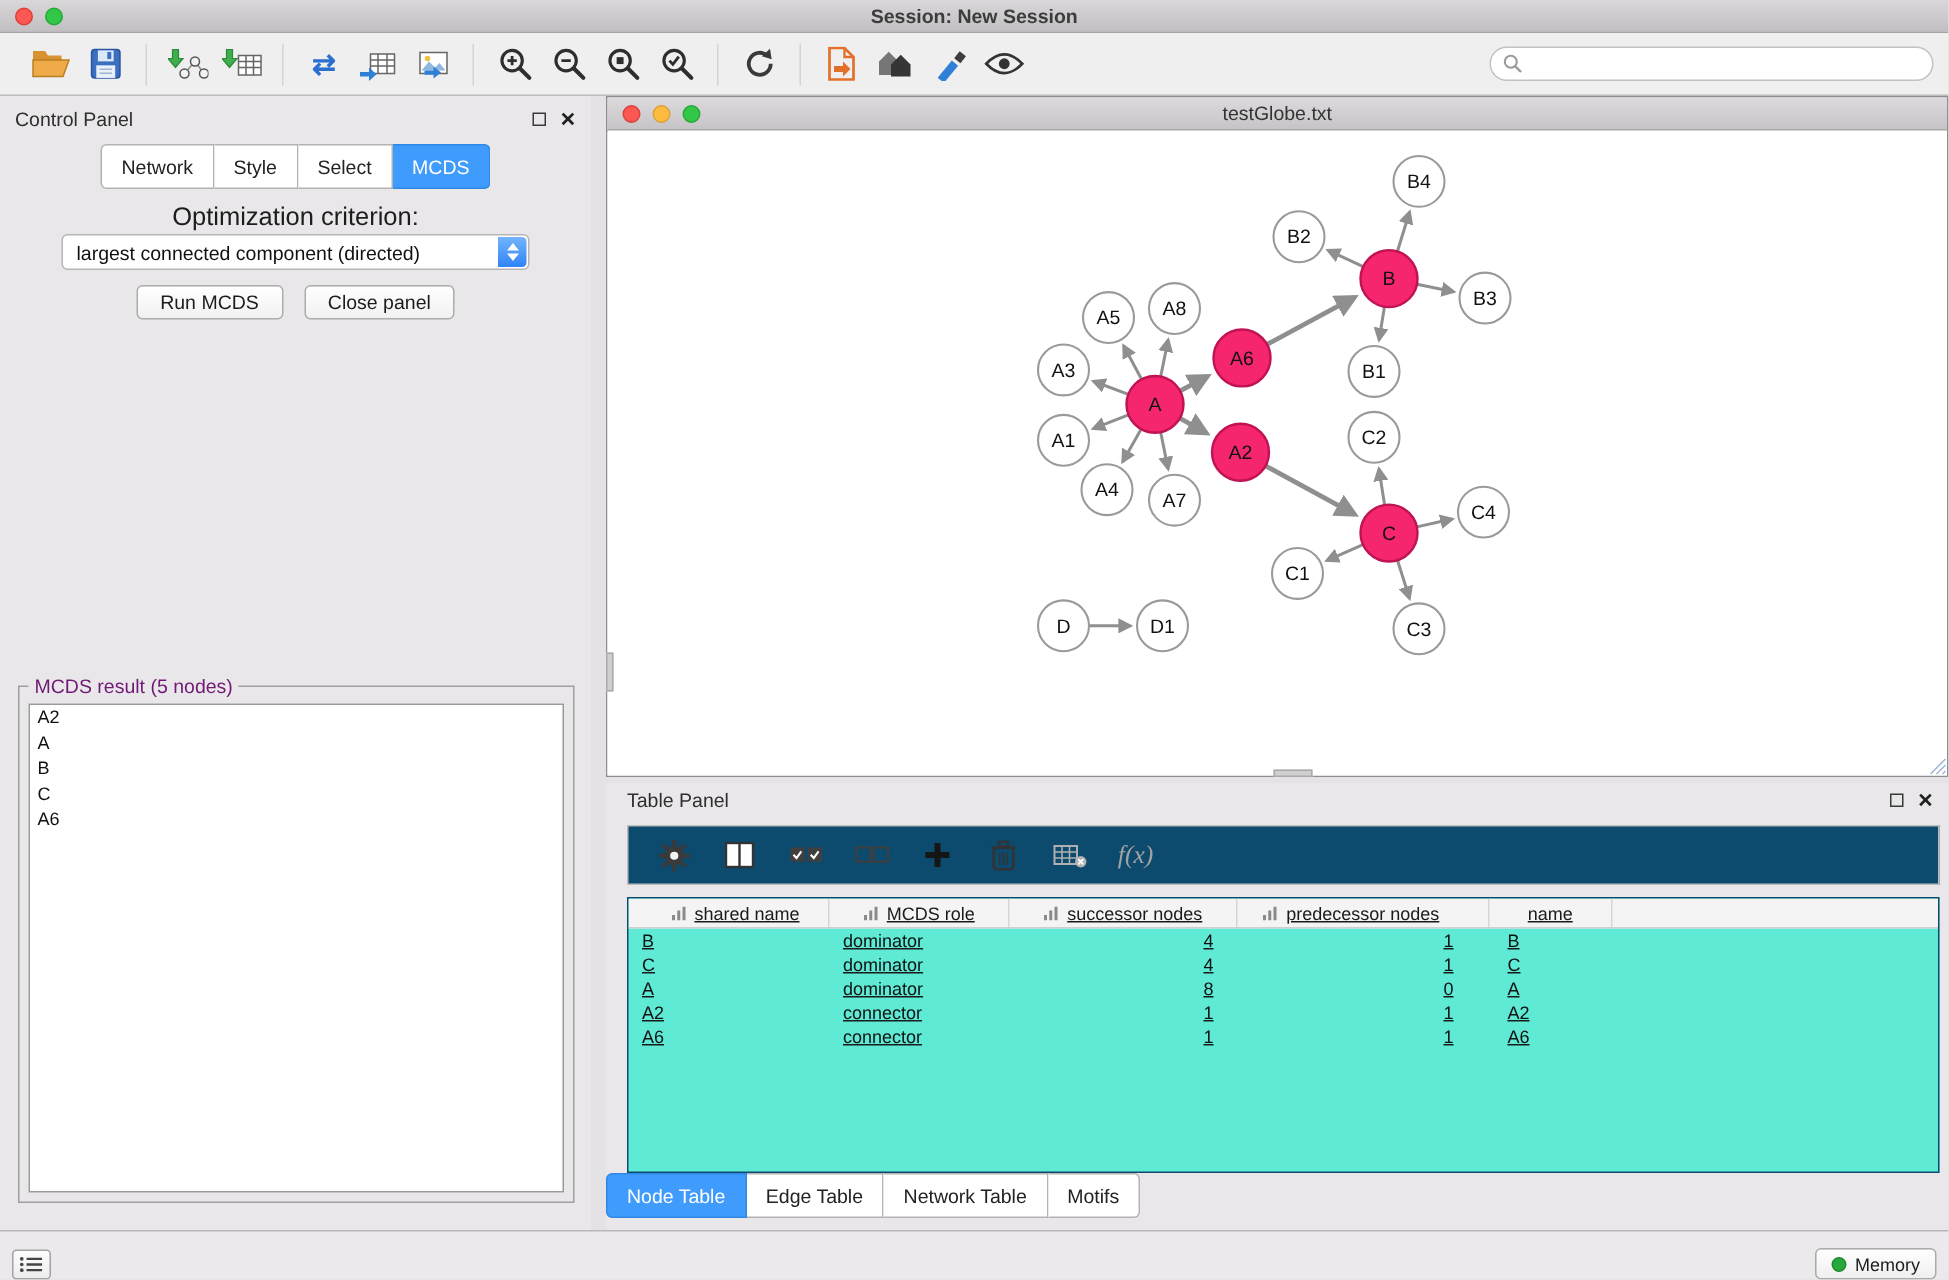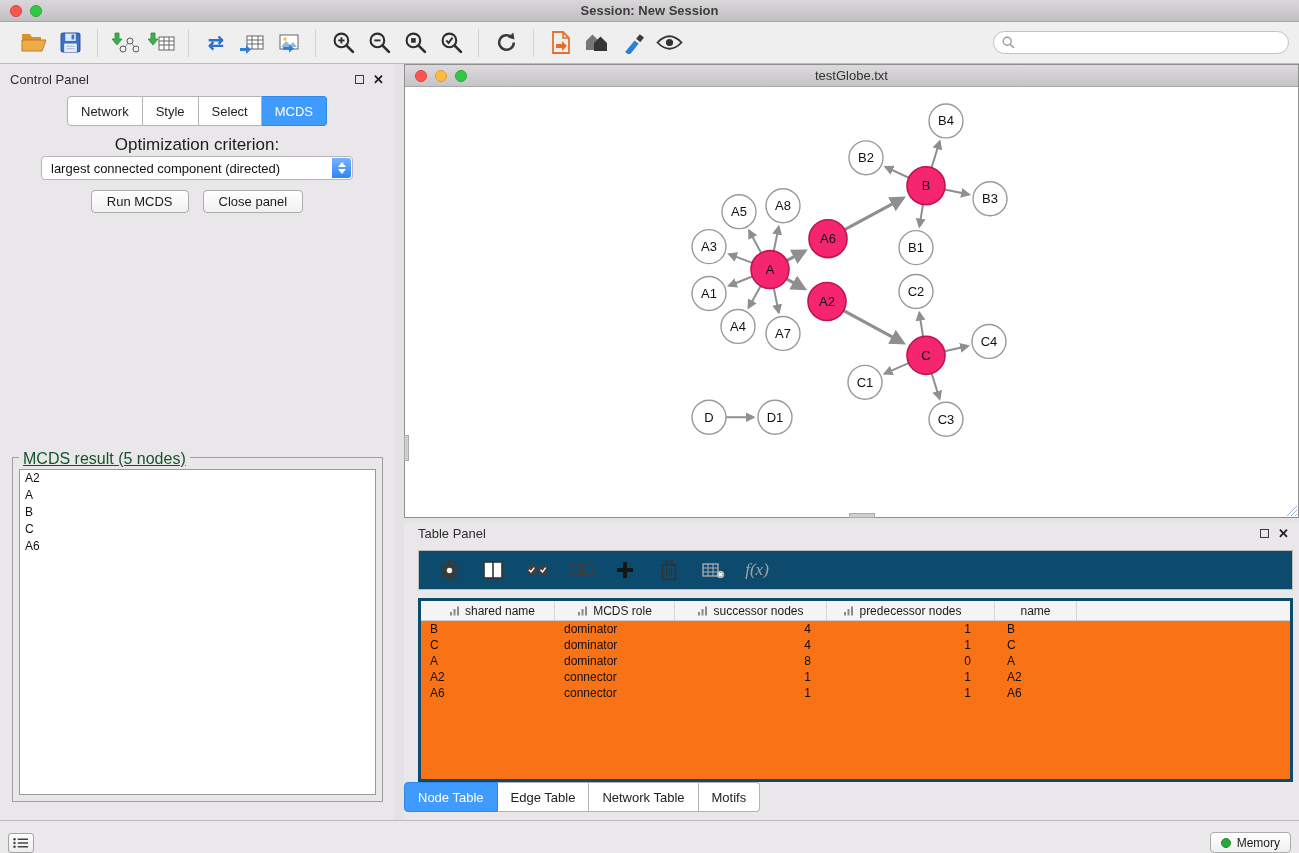--- a/index.html
+++ b/index.html
@@ -66,21 +66,21 @@
   .dd-chev { width:0; height:0; border-left:4px solid transparent; border-right:4px solid transparent; }
   .dd-chev.up { border-bottom:5px solid #fff; margin-bottom:2px; }
   .dd-chev.down { border-top:5px solid #fff; }
   .cp-buttons { position:absolute; top:126px; width:100%; display:flex; justify-content:center; gap:14px; }
   .mac-btn {
     background:linear-gradient(#ffffff,#f1f1f1); border:1px solid #adadad; border-radius:4px;
     padding:3px 15px; font-size:13px; color:#1c1c1c; height:23px; display:flex; align-items:center;
   }
   .result-group { position:absolute; left:12px; right:11px; top:393px; bottom:18px; border:1px solid #9f9f9f; }
   .result-legend {
-    position:absolute; top:-8px; left:6px; background:#e9e7e9; padding:0 4px; font-size:16px; color:#14532d;text-decoration:underline;
+    position:absolute; top:-8px; left:6px; background:#e9e7e9; padding:0 4px; font-size:13px; color:#701a75;
   }
   .result-list {
     position:absolute; left:6px; right:6px; top:11px; bottom:6px;
     background:#fff; border:1px solid #9a9a9a; overflow:auto; font-size:12px; color:#111;
   }
   .mcds-item { padding:1px 5px; line-height:15px; }
   
   .network-window {
     position:absolute; left:404px; top:64px; width:895px; height:454px;
     background:#fff; border:1px solid #8e8e8e;
@@ -102,21 +102,21 @@
   .tp-title { position:absolute; top:4px; left:14px; font-size:13px; color:#2e2e2e; }
   .tp-toolbar {
     position:absolute; top:28px; left:14px; right:6px; height:40px;
     background:#0c4a6e; border:1px solid #bdbdbd;
     display:flex; align-items:center; gap:16px; padding-left:16px;
   }
   .tp-tbtn { width:28px; height:28px; display:flex; align-items:center; justify-content:center; }
   .fx { font-family:"Liberation Serif", serif; font-style:italic; font-size:17px; color:#a3a3a3; }
   .datatable {
     position:absolute; top:76px; left:14px; right:6px; bottom:38px;
-    background:#f97316; border:3px solid #0c4a6e; overflow:hidden;
+    background:#5eead4; border:1px solid #0c4a6e; overflow:hidden;text-decoration:underline;
   }
   .thead { display:flex; background:#f4f4f4; border-bottom:1px solid #cfcfcf; height:20px; align-items:stretch; }
   .hcell {
     display:flex; align-items:center; justify-content:center; gap:5px;
     font-size:12px; color:#1a1a1a; border-right:1px solid #d6d6d6;
   }
   .hcell.cfill { border-right:none; }
   .trow { display:flex; height:16px; align-items:center; }
   .tcell { font-size:12px; color:#111; white-space:nowrap; overflow:hidden; }
   .c0 { width:134px; padding-left:9px; }

